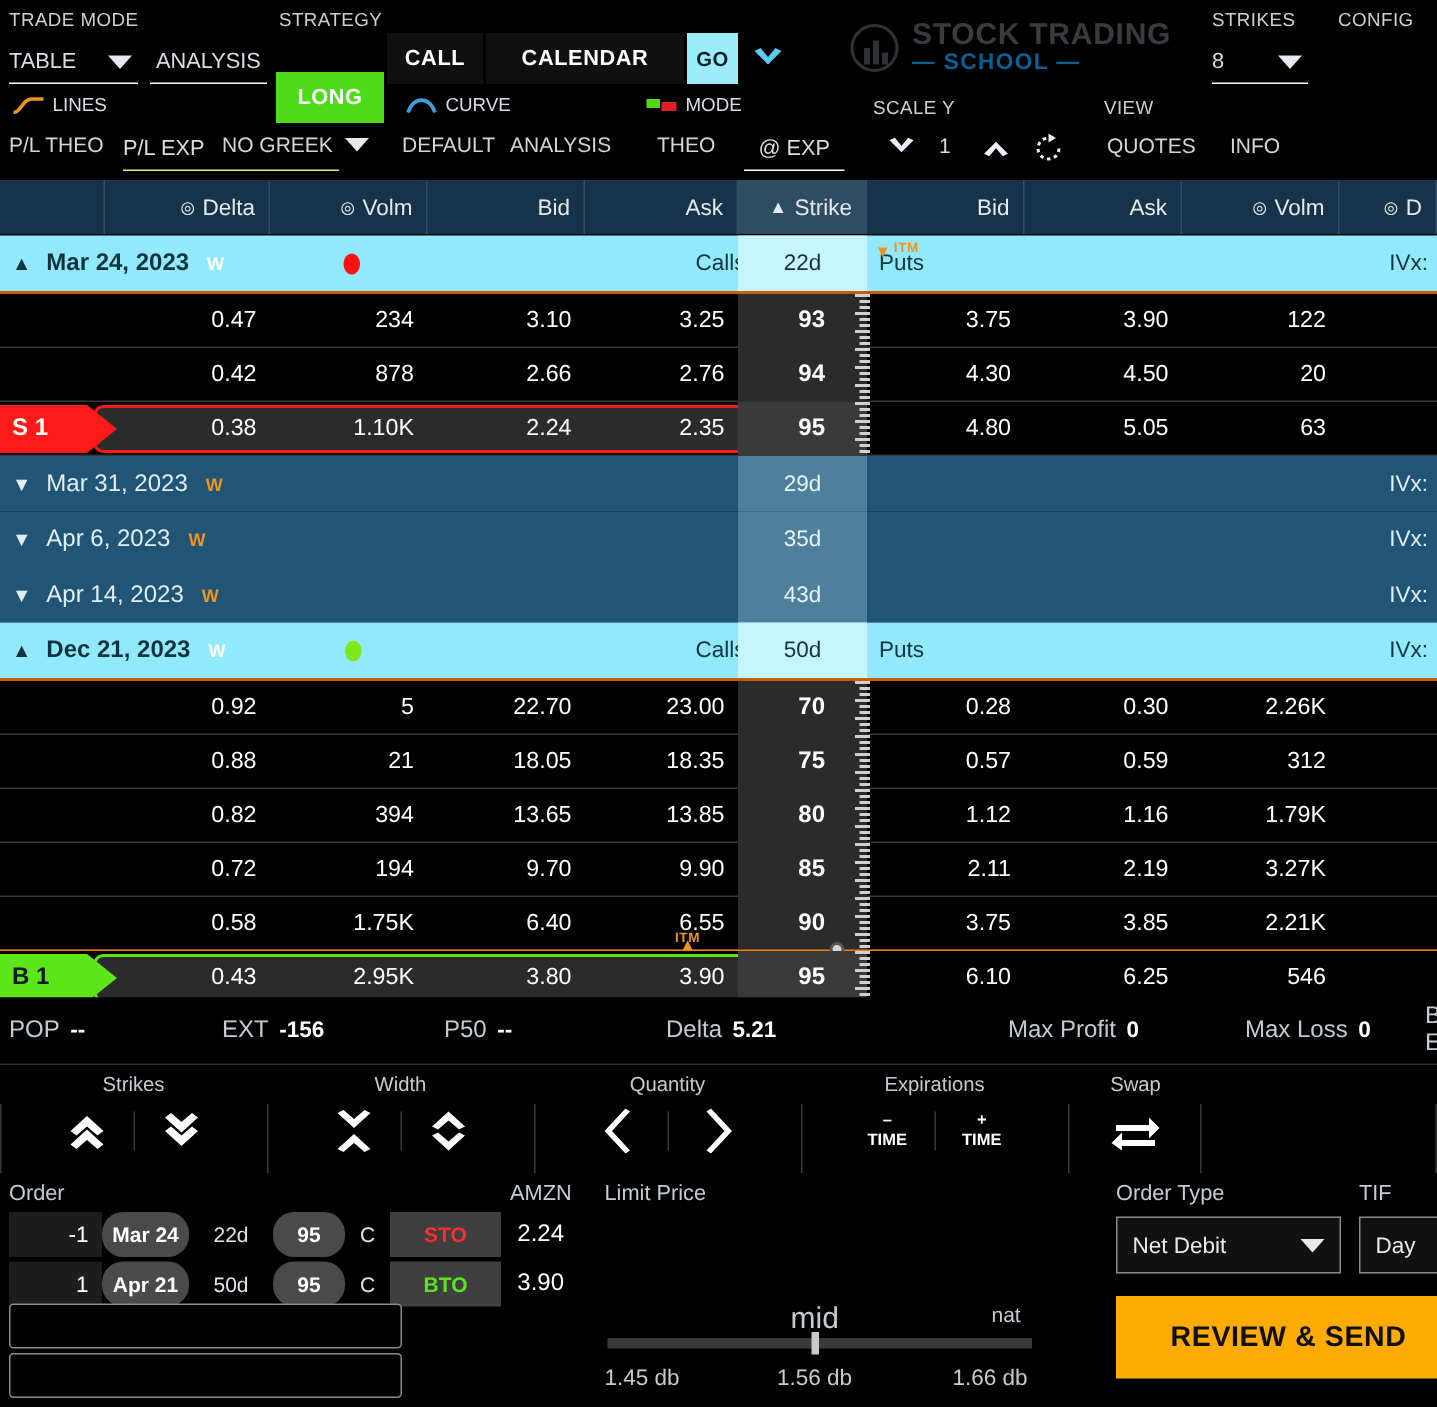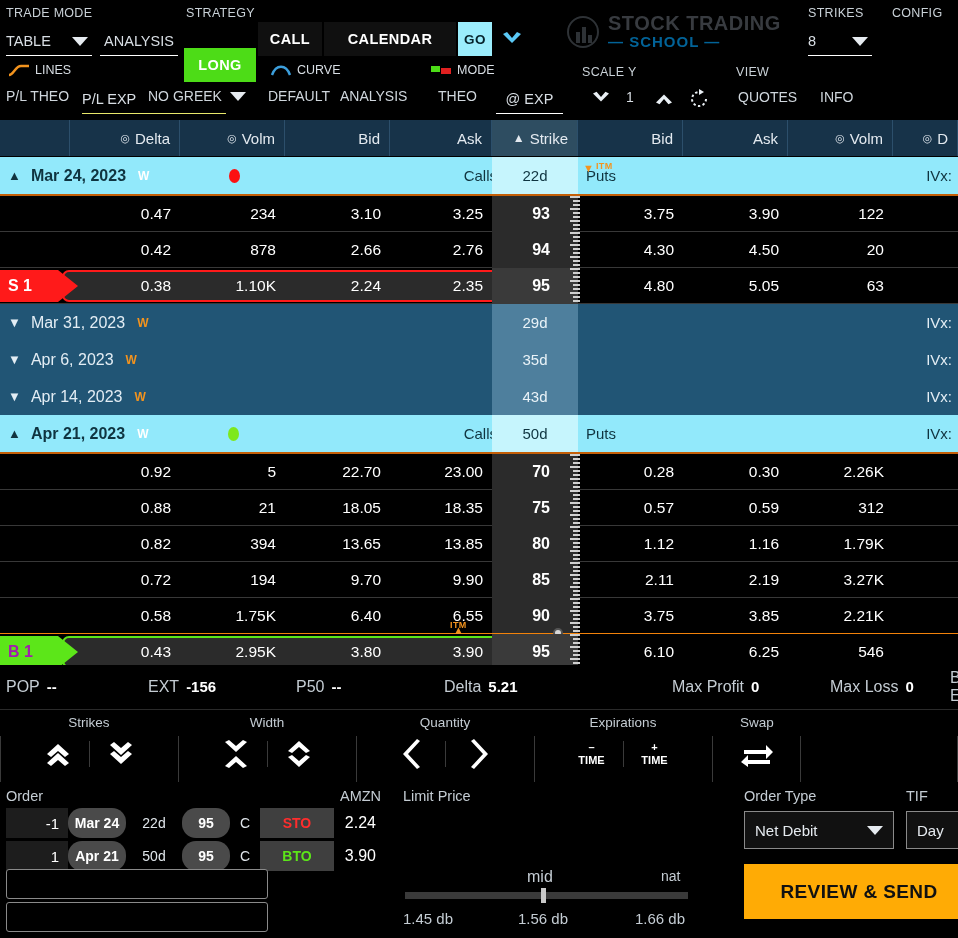--- a/index.html
+++ b/index.html
@@ -92,21 +92,21 @@
   .sel-wrap { position:absolute; left:0; top:0; height:36px; width:578px; pointer-events:none;}
   .sel-box { position:absolute; left:62px; top:2px; right:0; bottom:2px;
              border:2.5px solid #ff1a1a; border-radius:7px; background:#2b2b2b;}
   .sel-box.green { border-color:#5ce619; }
   .sel-badge {
     position:absolute; left:0; top:2px; height:32px; width:78px;
     background:#ff1a1a; display:flex; align-items:center;
     color:#fff; font-size:16px; font-weight:bold; padding-left:8px;
     clip-path: polygon(0 0, 58px 0, 78px 50%, 58px 100%, 0 100%);
   }
-  .sel-badge.green { background:#5ce619; color:#a21caf; }
+  .sel-badge.green { background:#5ce619; color:#0f172a; }
 
   .itm-tag { position:absolute; font-size:9px; font-weight:bold; color:#f2931e; letter-spacing:.4px;}
   .priceline { position:absolute; left:0; right:0; height:2px; background:#f2820a;}
   .dashline { position:absolute; left:0; right:0; height:0;
               border-top:3px dashed #6fdcf5; }
   .pricedot { position:absolute; width:10px; height:10px; border-radius:50%;
               background:#d8d8d8; border:2px solid #555; }
 
   
   .stats { position:absolute; top:665px; left:0; width:958px; height:45px;
@@ -430,21 +430,21 @@
         </div>
         <div class="exp-row exp-closed">
           <span style="margin-left:8px;font-size:13px">▼</span>
           <span class="exp-date">Apr 14, 2023</span>
           <span class="exp-w">W</span>
           <span class="exp-dte">43d</span>
           <span class="exp-ivx">IVx:</span>
         </div>
         <div class="exp-row exp-open">
           <span style="margin-left:8px;font-size:13px">▲</span>
-          <span class="exp-date bold">Apr 21, 2023</span>
+          <span class="exp-date bold">Dec 21, 2023</span>
           <span class="exp-w">W</span>
           <span class="exp-dot" style="background:#7ee81c"></span>
           <span class="exp-calls">Calls</span>
           <span class="exp-dte">50d</span>
           <span class="exp-puts">Puts</span>
           <span class="exp-ivx">IVx:</span>
         </div>
         <div style="height:2px;background:#c45f08"></div>
         <div class="d-row">
           <div class="c" style="width:70px"></div>
@@ -762,21 +762,21 @@
           <div class="chip" style="width:48px">95</div>
           <div class="plain" style="width:30px">C</div>
           <div class="act bto">BTO</div>
         </div>
         <div style="position:absolute;left:300px;top:59px;width:76px;height:30px;display:flex;align-items:center;justify-content:flex-end;font-size:16px;color:#fff">3.90</div>
       </div>
 
     <div class="ord-input" style="top:87px;"></div>
     <div class="ord-input" style="top:120px;"></div>
 
-    <div class="ord-lbl" style="left:527px; top:86px; font-size:16px;">mid</div>
+    <div class="ord-lbl" style="left:527px; top:86px; font-size:20px;">mid</div>
     <div class="ord-lbl" style="left:661px; top:86px; font-size:14px;">nat</div>
     <div class="slider-track" style="left:405px; top:110px; width:283px;"></div>
     <div class="slider-thumb" style="left:541px; top:106px;"></div>
     <div class="ord-lbl" style="left:403px; top:128px; font-size:15px;">1.45 db</div>
     <div class="ord-lbl" style="left:518px; top:128px; font-size:15px;">1.56 db</div>
     <div class="ord-lbl" style="left:635px; top:128px; font-size:15px;">1.66 db</div>
 
     <div class="sel-box2" style="left:744px; top:29px; width:150px;text-align:center;">
       <span>Net Debit</span>
       <span class="caret-d"></span>

